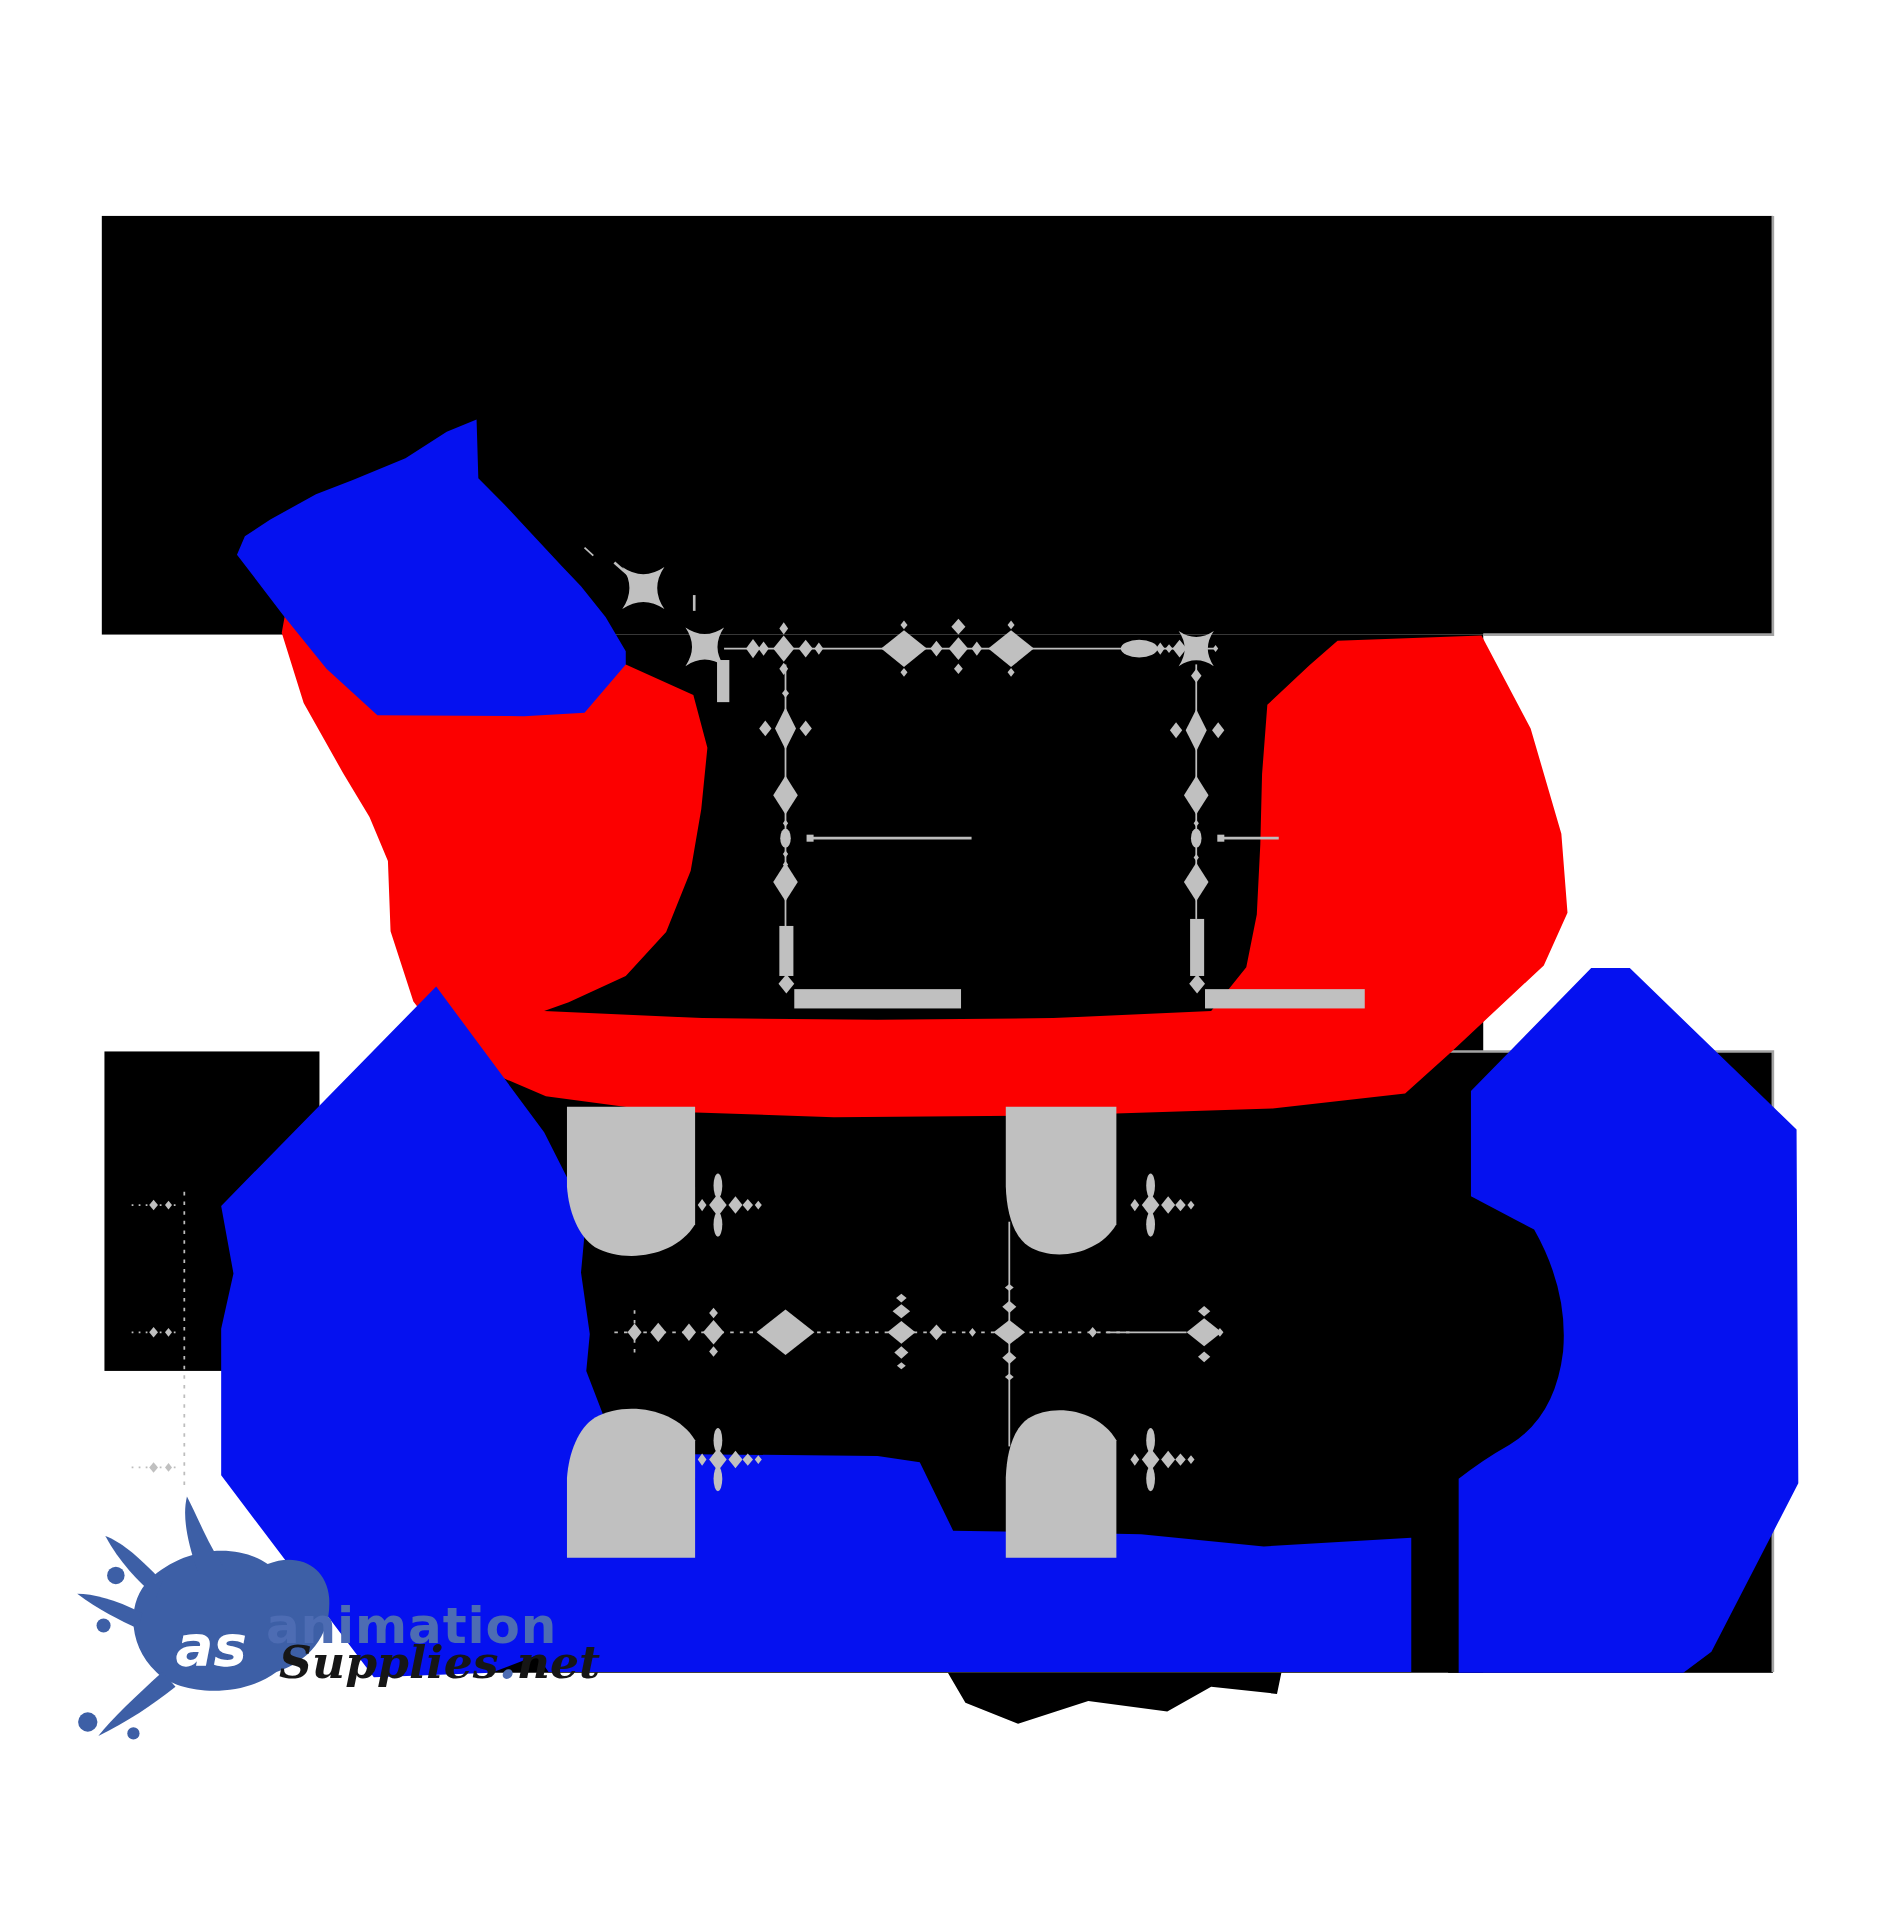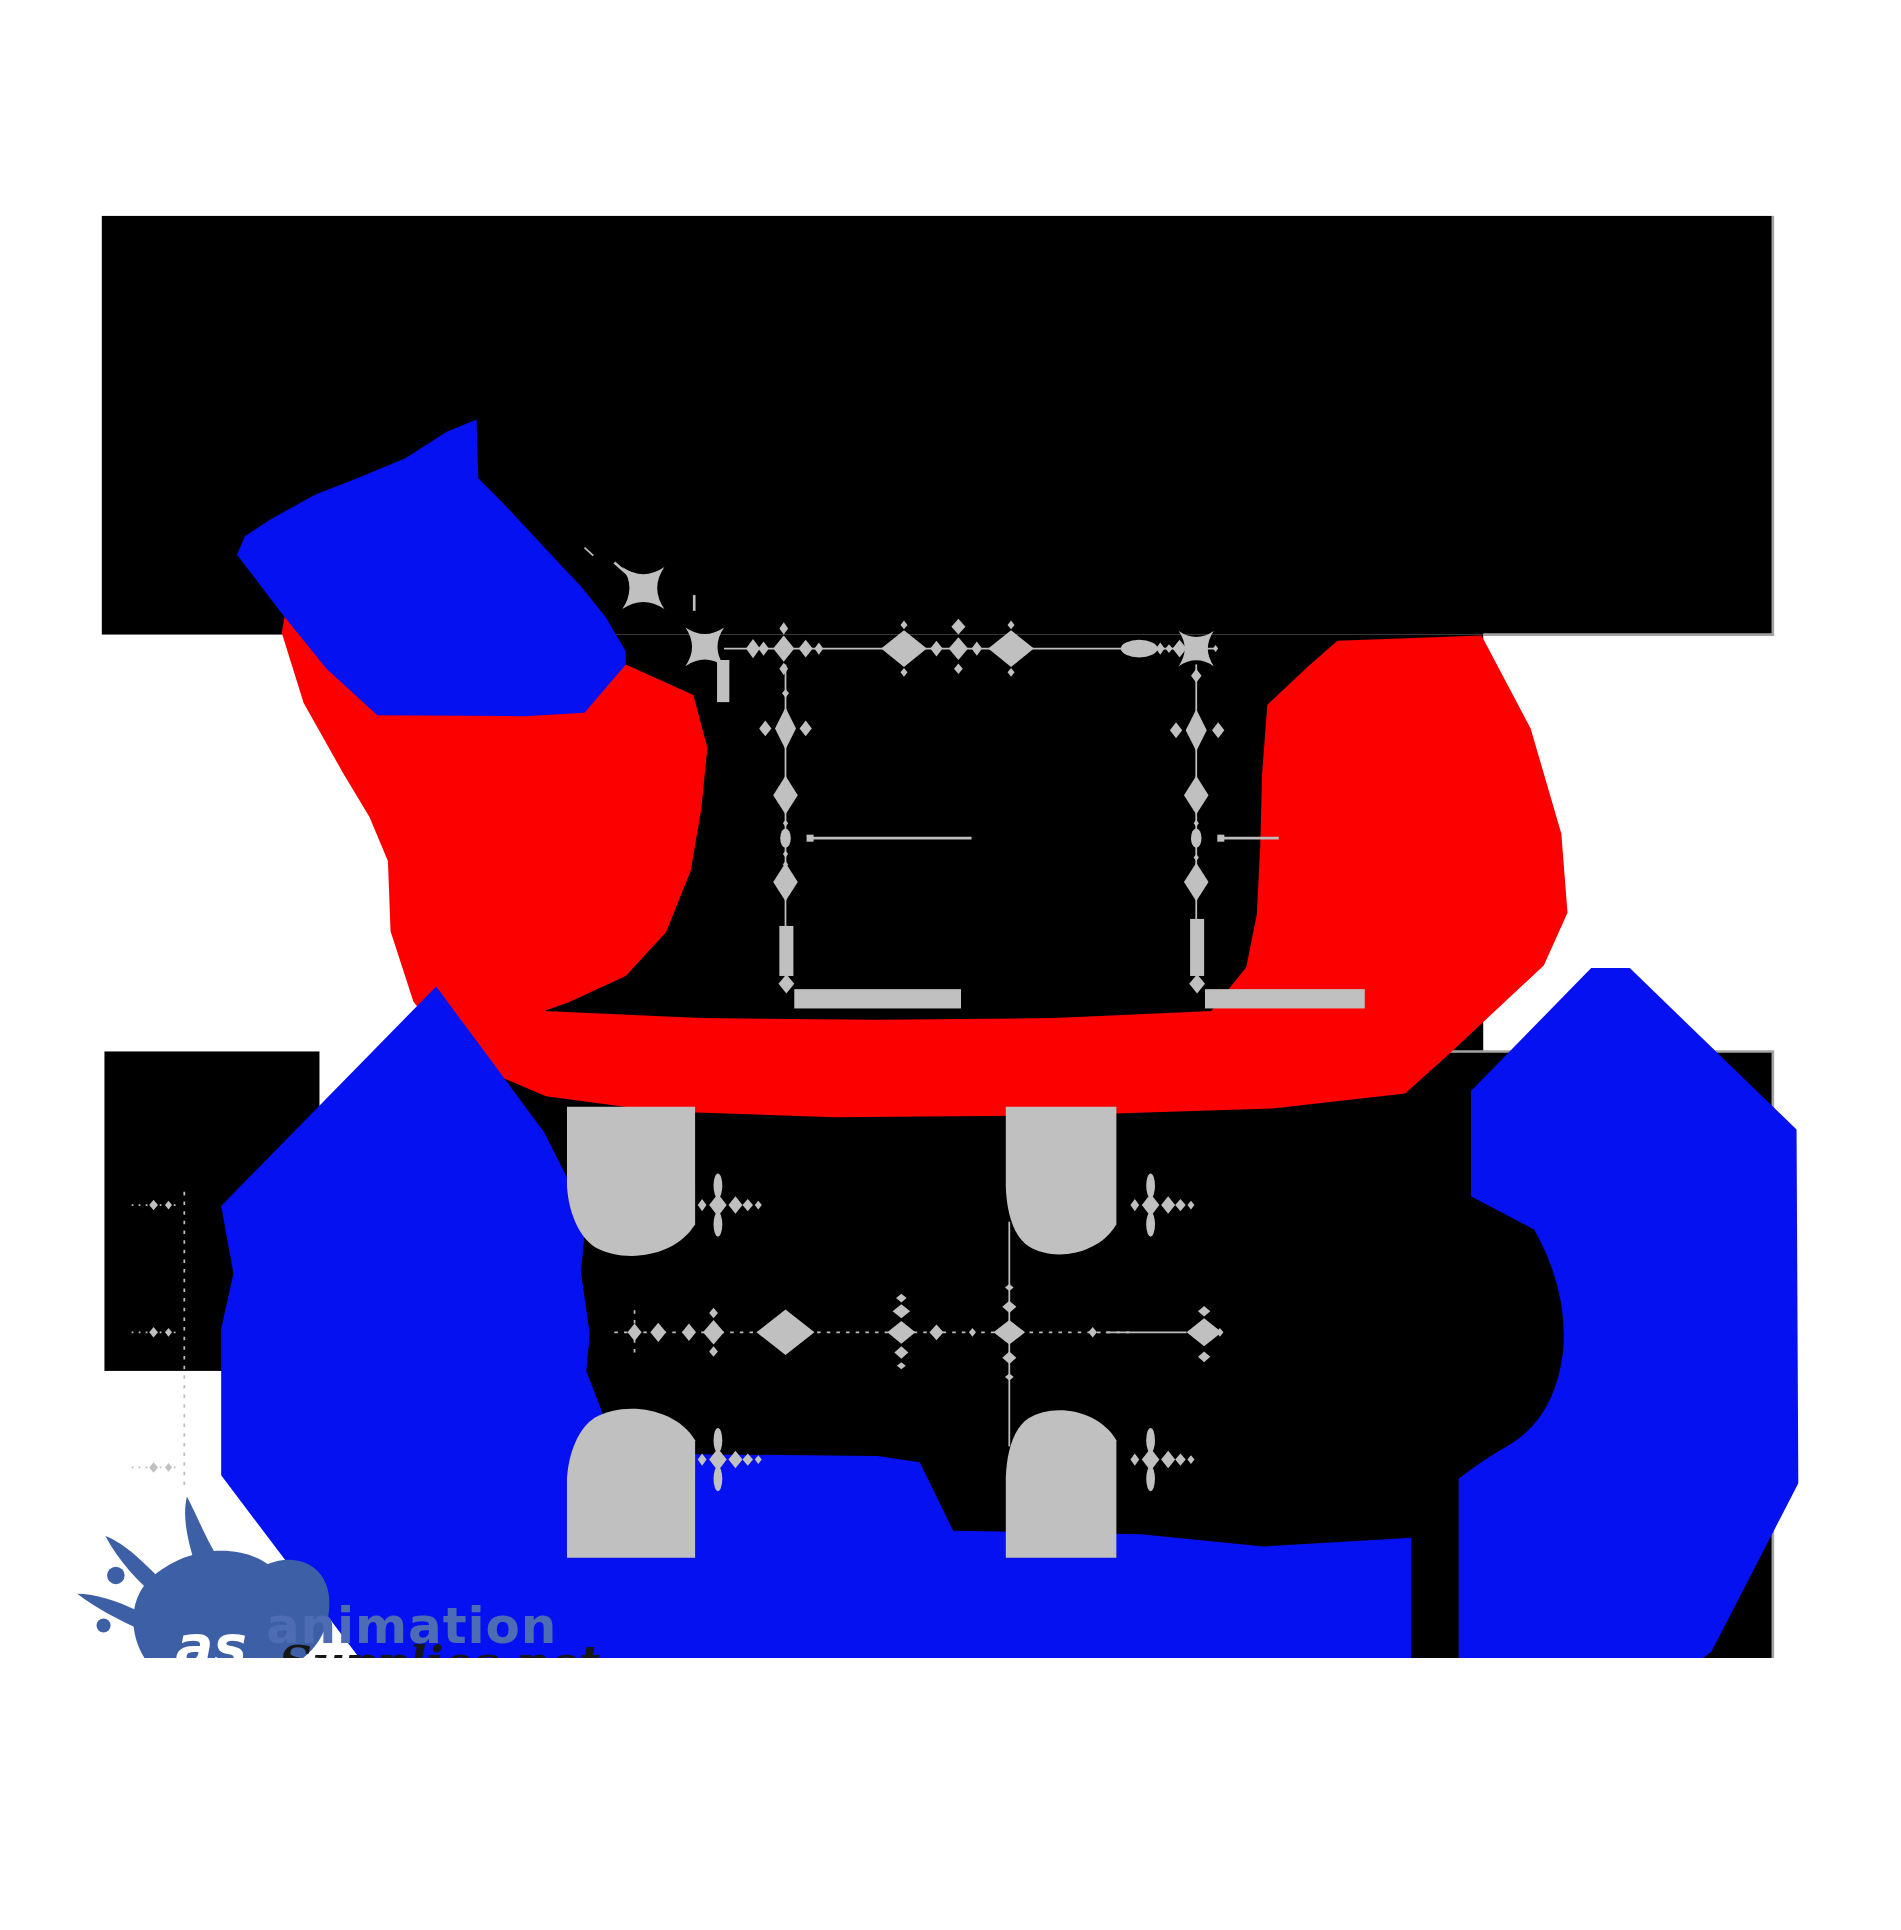--- a/index.html
+++ b/index.html
@@ -1,16 +1,16 @@
 <!DOCTYPE html>
 <html style="font-size:14px"><head>
 <meta charset="utf-8">
 <style>
   html,body{margin:0;padding:0;background:#ffffff;}
-  .stage{position:relative;width:1901px;height:1658px;background:#ffffff;overflow:hidden;
+  .stage{position:relative;width:1901px;height:1930px;background:#ffffff;overflow:hidden;
          font-family:"DejaVu Sans","Liberation Sans",sans-serif;}
   .stage svg{position:absolute;left:0;top:0;}
   .dim line{stroke:#bdbdbd;}
   .dim .dash{stroke-dasharray:4 7;}
   .dim .dots{stroke-dasharray:2 6;}
   text.logo-word{font-family:"DejaVu Sans","Liberation Sans",sans-serif;font-weight:bold;}
   text.logo-script{font-family:"DejaVu Serif","Liberation Serif",serif;font-style:italic;font-weight:bold;}
   text.logo-as{font-family:"DejaVu Sans","Liberation Sans",sans-serif;font-weight:bold;font-style:italic;}
 </style>
 </head>

